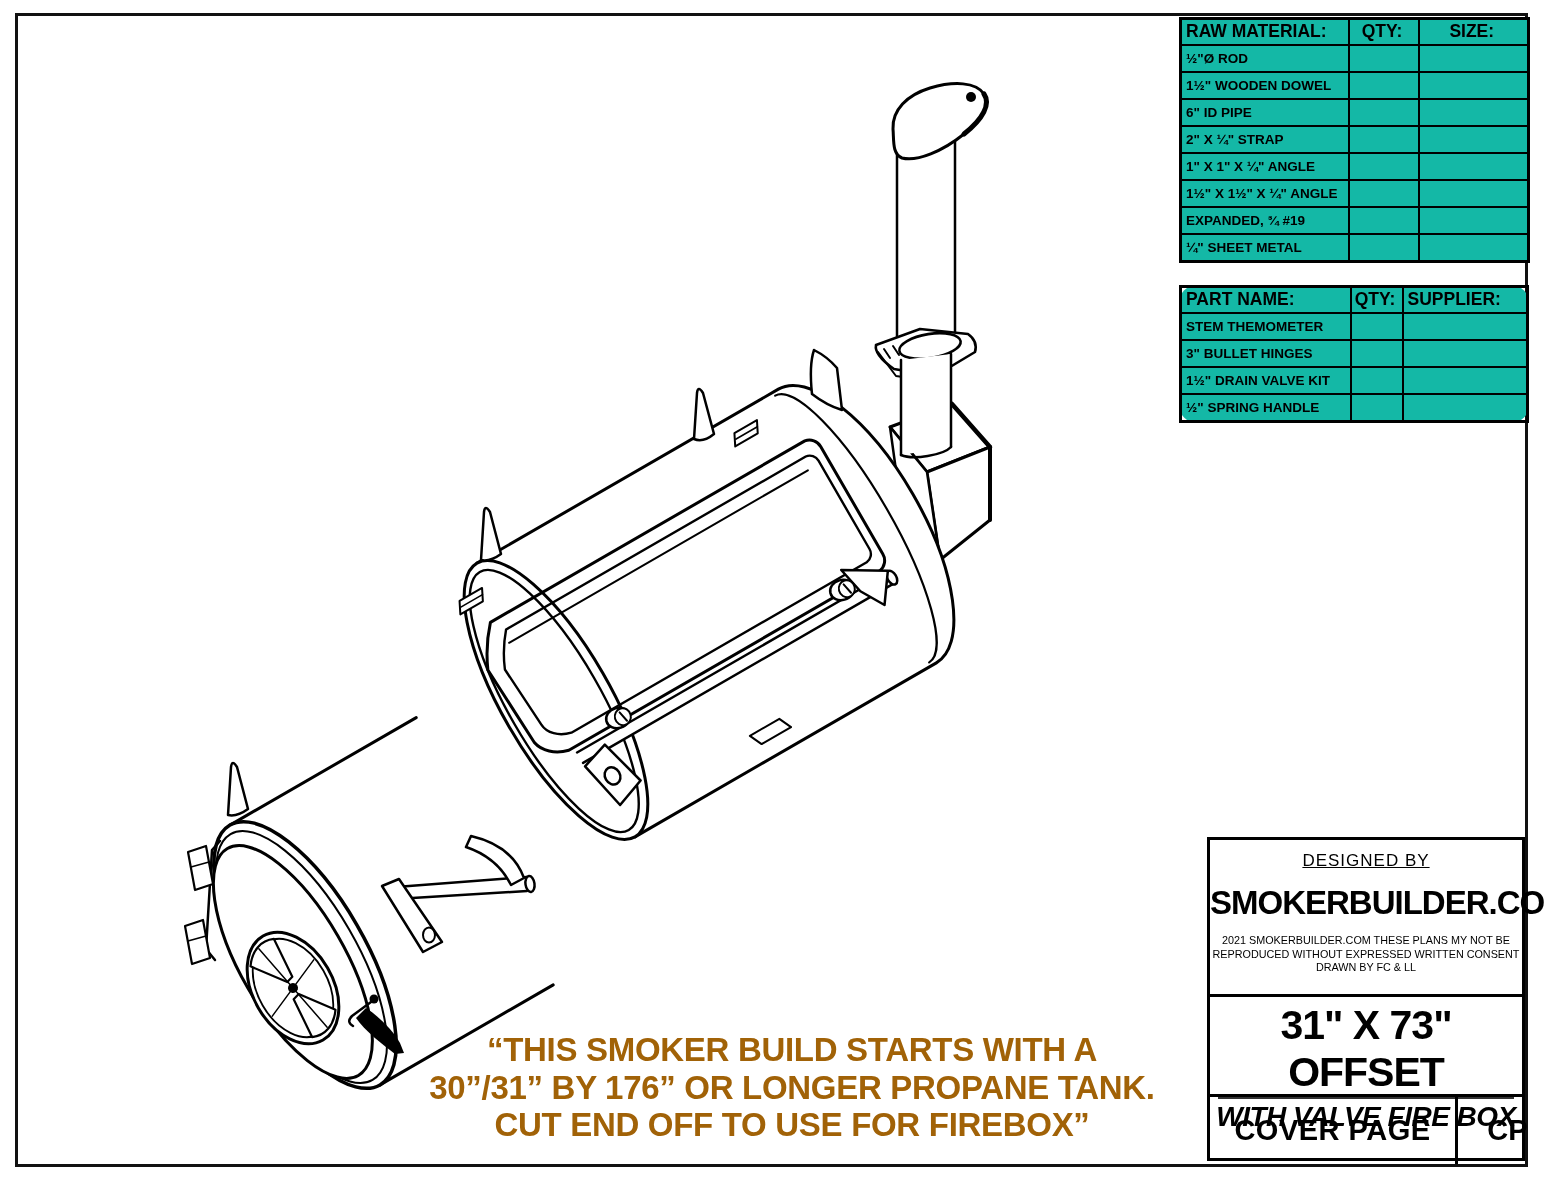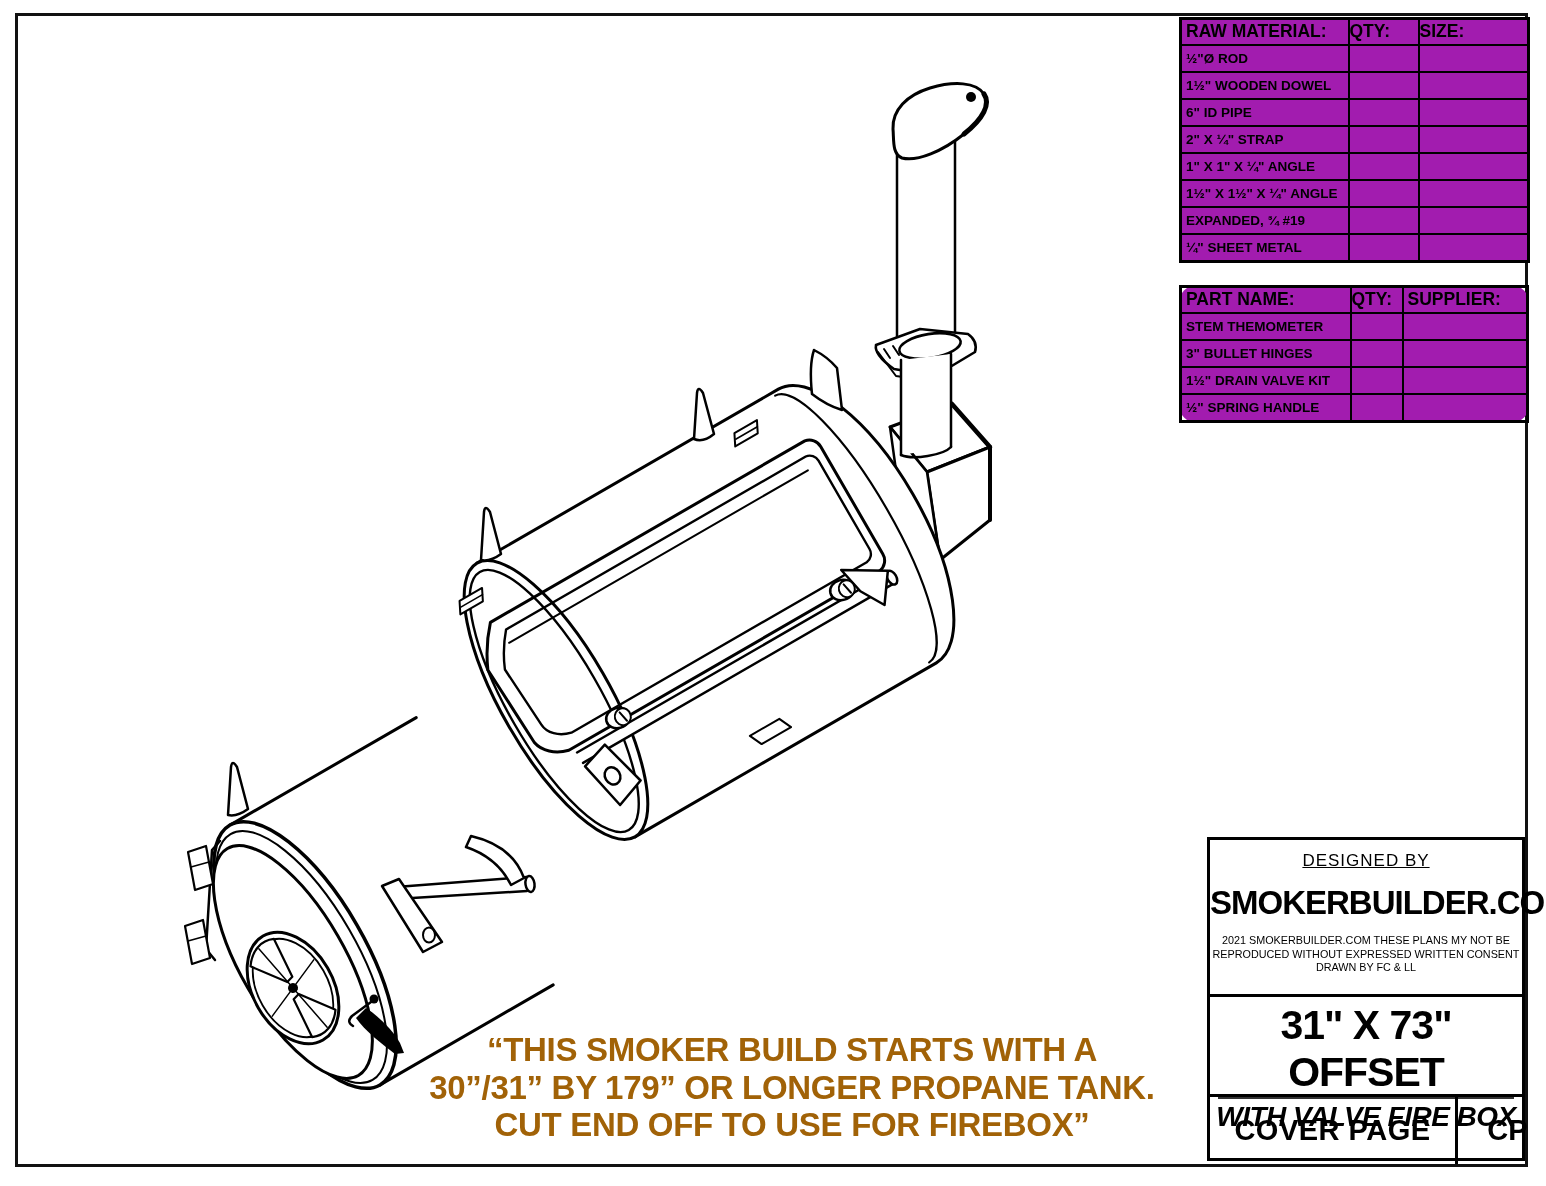--- a/index.html
+++ b/index.html
@@ -10,30 +10,30 @@
   }
   .frame {
     position:absolute; left:15px; top:13px; width:1513px; height:1154px;
     border:3px solid #111;
   }
   svg.draw { position:absolute; left:0; top:0; }
 
   
   table.mtable {
     position:absolute; border-collapse:collapse; table-layout:fixed;
-    background:#a21caf;
+    background:#14b8a6;
   }
   table.mtable th, table.mtable td {
     border:2px solid #000; overflow:hidden; white-space:nowrap;
   }
   table.mtable { border:3px solid #000; }
   table.mtable th {
     font-size:17.5px; font-weight:bold; text-align:left; padding:1px 3px 2px 4px; height:26px;
   }
-  table.mtable th.c, table.mtable td.c { text-align:left; padding-left:0; }
+  table.mtable th.c, table.mtable td.c { text-align:center; padding-left:0; }
   table.mtable td {
     font-size:13.5px; font-weight:bold; padding:1px 2px 1px 4px; height:27px;
   }
   #rawTable { left:1179px; top:17px;  width:348px; }
   #partTable{ left:1179px; top:285px; width:347px;border-radius:18px; }
 
   
   .tblock {
     position:absolute; left:1207px; top:837px; width:318px; height:324px;
     border:3px solid #000; background:#fff;
@@ -295,15 +295,15 @@
     <div class="subtitle">WITH VALVE FIRE BOX</div>
   </div>
   <div class="tb-bot">
     <div class="coverpage">COVER PAGE</div>
     <div class="cpcode">CP</div>
   </div>
 </div>
 
 <div class="note">
   <div>“THIS SMOKER BUILD STARTS WITH A</div>
-  <div>30”/31” BY 179” OR LONGER PROPANE TANK.</div>
+  <div>30”/31” BY 176” OR LONGER PROPANE TANK.</div>
   <div>CUT END OFF TO USE FOR FIREBOX”</div>
 </div>
 
 </body></html>

